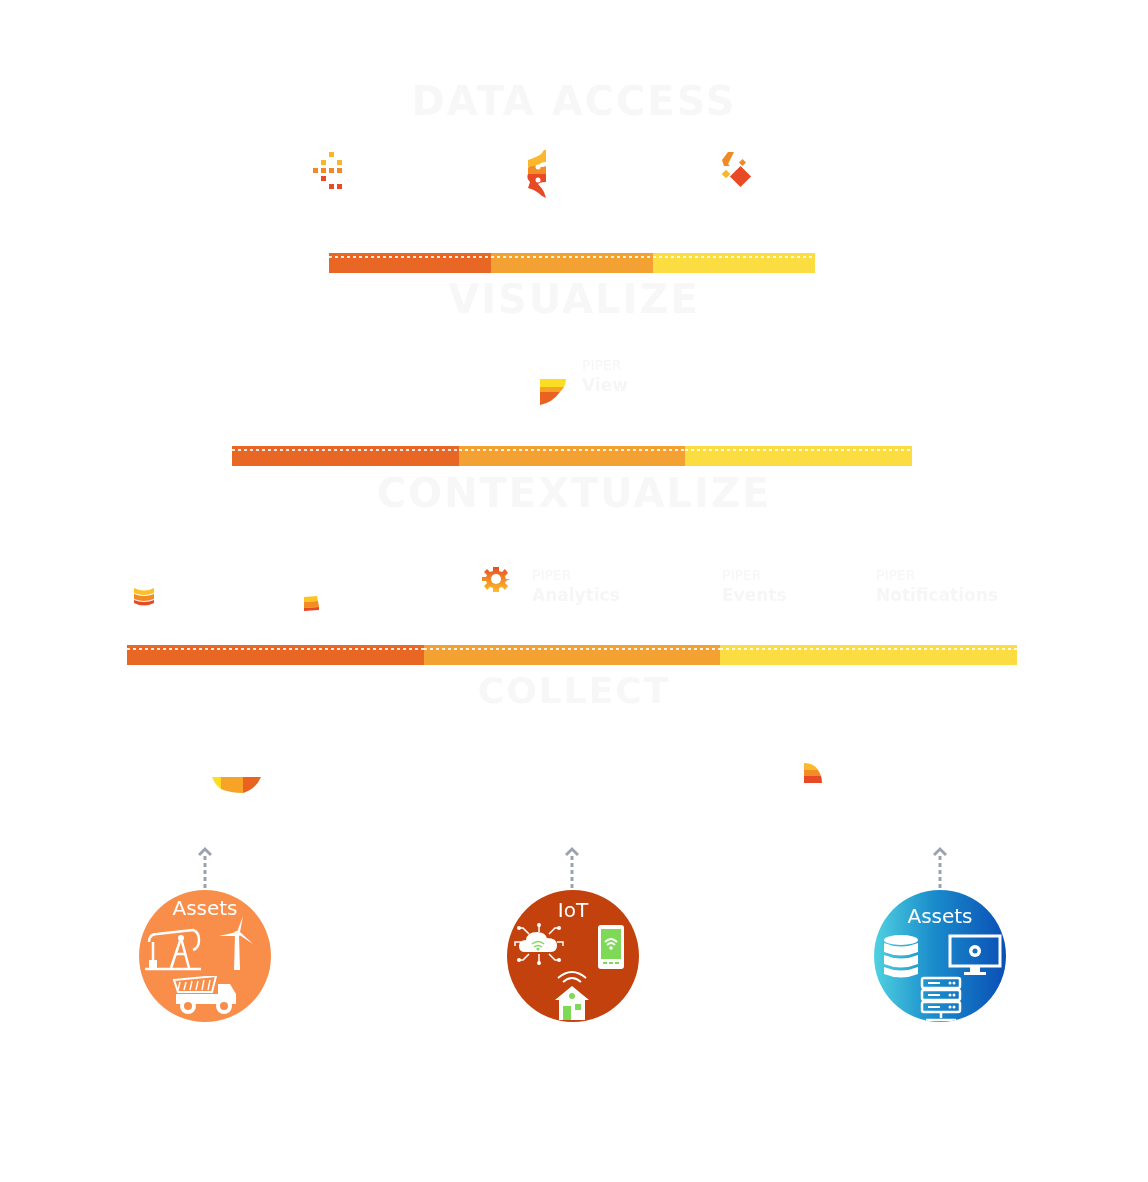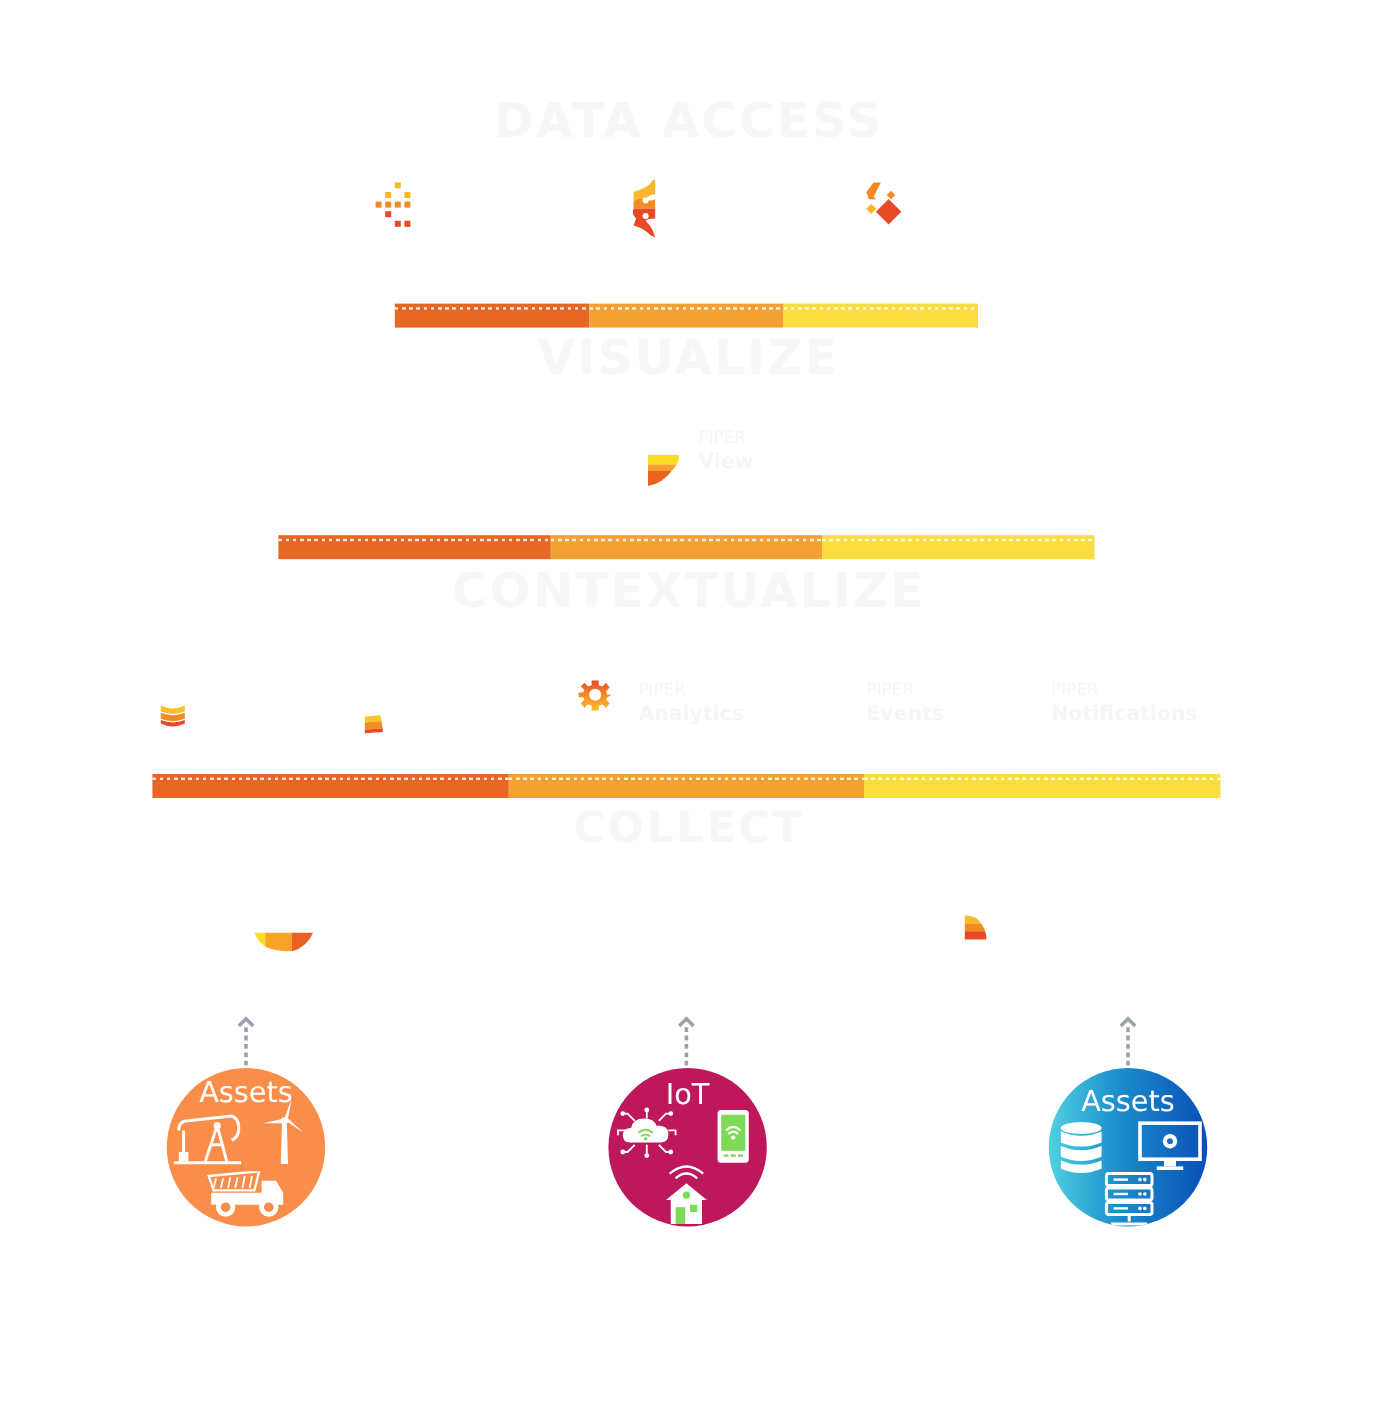--- a/index.html
+++ b/index.html
@@ -10,21 +10,21 @@
   .bar .seg { flex:1; position:relative; }
   .bar .seg::before { content:""; position:absolute; left:0; right:0; top:3px; height:2px;
      background-image:repeating-linear-gradient(to right, rgba(255,255,255,0.85) 0 3px, transparent 3px 6px); }
   .seg.s1 { background:#e96725; }
   .seg.s2 { background:#f4a133; }
   .seg.s3 { background:#fbdd42; }
   .label { position:absolute; color:#f6f6f6; font-family:"DejaVu Sans", sans-serif; font-size:14px; line-height:1.25; }
   .label .big { font-size:17px; font-weight:bold; }
   .arrow { position:absolute; width:14px; height:48px; }
   .circle { position:absolute; width:132px; height:132px; border-radius:50%; overflow:hidden; }
-  .circle .ctitle { position:absolute; left:0; width:100%; text-align:center; color:#fff; font-family:"DejaVu Sans", sans-serif; font-size:24px; }
+  .circle .ctitle { position:absolute; left:0; width:100%; text-align:center; color:#fff; font-family:"DejaVu Sans", sans-serif; font-size:20px; }
   .circle svg { position:absolute; }
 </style>
 </head>
 <body>
 
 <div class="heading" style="top:78px; font-size:40px;">DATA ACCESS</div>
 
 <div class="abs" style="left:312px; top:150px; width:70px; height:45px;">
   <svg width="36" height="42" viewBox="0 0 36 42">
     <rect x="17" y="2" width="5" height="5" fill="#f9b62a"></rect>
@@ -195,21 +195,21 @@
     <path d="M2 4 L44 0 L40 16 L6 16 Z" fill="none" stroke="#fff" stroke-width="2"></path>
     <path d="M8 6 L6 14 M14 6 L12 14 M20 5 L18 14 M26 5 L24 14 M32 4 L30 14 M38 4 L36 14" stroke="#fff" stroke-width="1.5"></path>
     <path d="M4 18 L64 18 L64 28 L4 28 Z M46 8 L58 8 L64 18 L46 18 Z" fill="#fff"></path>
     <circle cx="16" cy="30" r="8" fill="#fff"></circle>
     <circle cx="16" cy="30" r="4" fill="#f98e4b"></circle>
     <circle cx="52" cy="30" r="8" fill="#fff"></circle>
     <circle cx="52" cy="30" r="4" fill="#f98e4b"></circle>
   </svg>
 </div>
 
-<div class="circle" style="left:507px; top:890px; background:#be185d;">
+<div class="circle" style="left:507px; top:890px; background:#c2410c;">
   <div class="ctitle" style="top:8px;">IoT</div>
   <svg style="left:6px; top:32px;" width="52" height="44" viewBox="0 0 52 44">
     <g stroke="#fff" stroke-width="1.5" fill="none">
       <path d="M26 10 L26 4 M16 12 L10 6 L6 6 M36 12 L42 6 L46 6 M8 20 L2 20 L2 24 M44 20 L50 20 L50 24 M16 32 L10 38 L6 38 M36 32 L42 38 L46 38 M26 32 L26 40"></path>
     </g>
     <circle cx="26" cy="3" r="2" fill="#fff"></circle>
     <circle cx="6" cy="6" r="2" fill="#fff"></circle>
       <circle cx="46" cy="6" r="2" fill="#fff"></circle>
     <circle cx="6" cy="38" r="2" fill="#fff"></circle>
       <circle cx="46" cy="38" r="2" fill="#fff"></circle>

